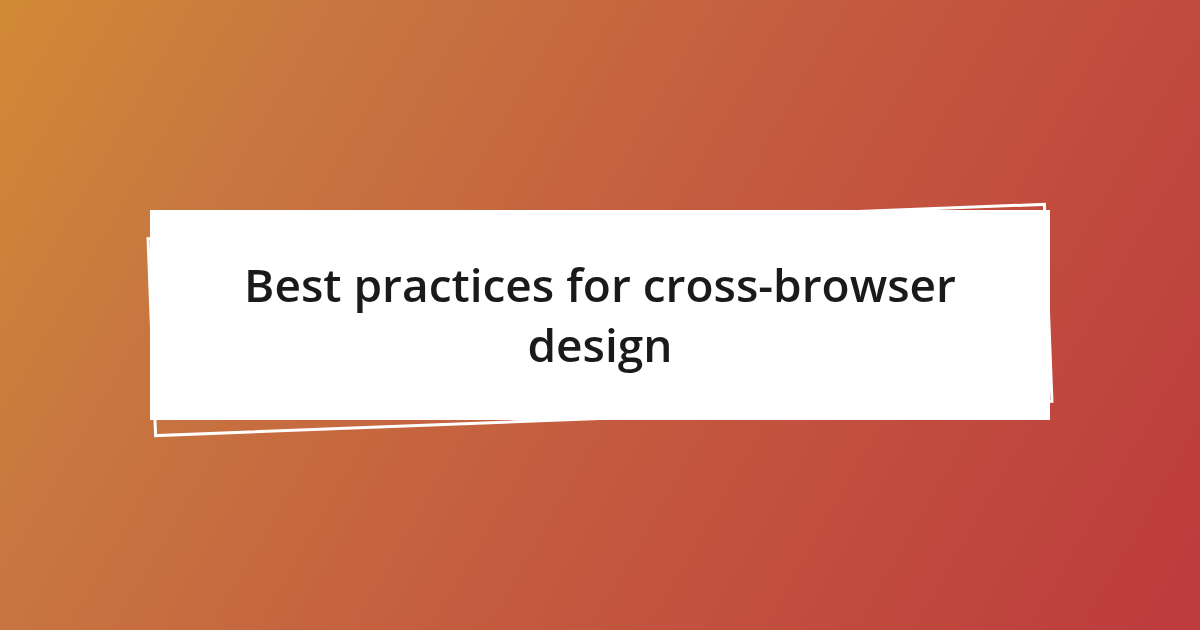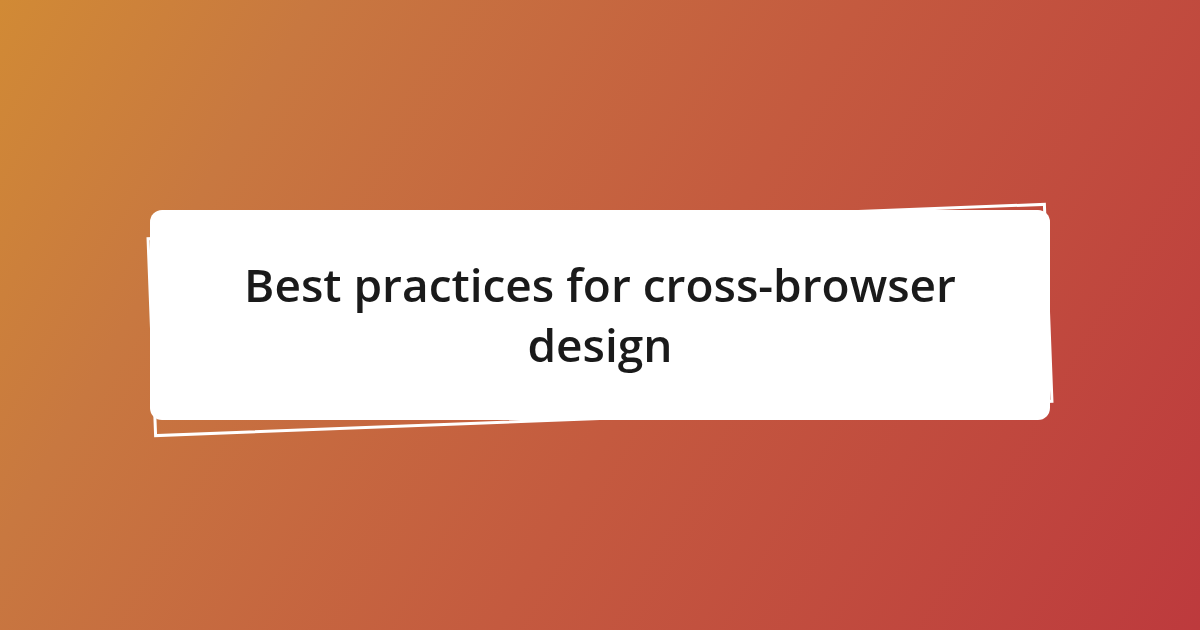--- a/index.html
+++ b/index.html
@@ -47,21 +47,20 @@
       position: absolute;
       width: 900px;
       height: 210px;
       background: #ffffff;
       top: 0;
       left: 0;
       display: flex;
       align-items: center;
       justify-content: center;
       padding: 0 60px;
-      border-radius: 12px;
     }
 
     .title-text {
       font-size: 46px;
       font-weight: 600;
       color: #1a1a1a;
       text-align: center;
       line-height: 1.3;
     }
   </style>

